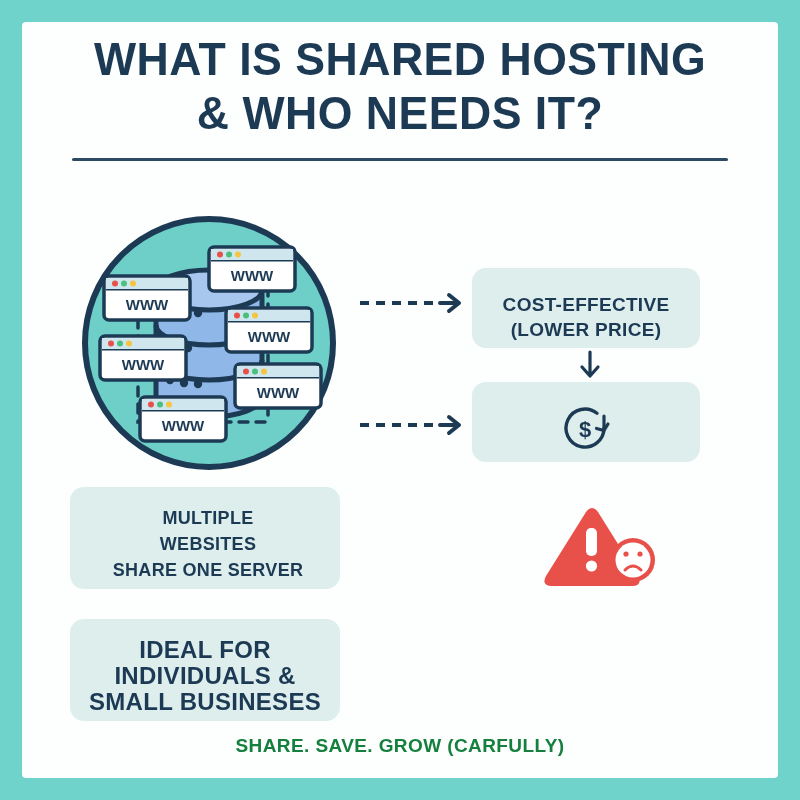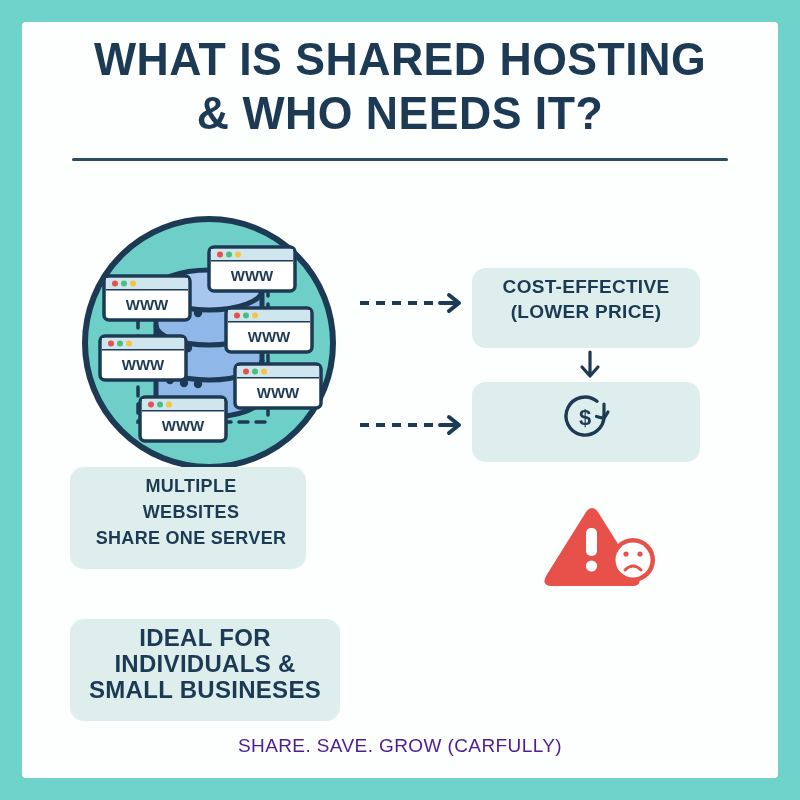--- a/index.html
+++ b/index.html
@@ -65,39 +65,39 @@
     width: 262px;
     height: 262px;
   }
 
   
   .card {
     position: absolute;
     background: #ddeeed;
     border-radius: 14px;
     display: flex;
-    align-items: flex-start;
+    align-items: flex-end;
     justify-content: center;
     text-align: center;
     padding: 6px 10px;
   }
   .card-text {
     font-family: "Liberation Sans", sans-serif;
     font-weight: bold;
     color: #1d3a55;
     letter-spacing: 0.3px;
     white-space: pre-line;
   }
 
   #card-cost      { left: 450px; top: 246px; width: 228px; height: 80px; }
   #card-cost .card-text   { font-size: 19px; line-height: 25px; }
 
   #card-money     { left: 450px; top: 360px; width: 228px; height: 80px; }
 
-  #card-multiple  { left: 48px;  top: 445px; width: 236px; height: 102px; padding-left: 16px; }
+  #card-multiple  { left: 48px;  top: 465px; width: 270px; height: 102px; padding-left: 16px; }
   #card-multiple .card-text { font-size: 18px; line-height: 26px; }
 
   #card-ideal     { left: 48px;  top: 597px; width: 270px; height: 102px; }
   #card-ideal .card-text    { font-size: 24px; line-height: 26px; }
 
   #card-downsides { left: 440px; top: 572px; width: 274px; height: 118px; }
   #card-downsides .card-text{ font-size: 17.5px; line-height: 24px; }
 
   
   .dashed-arrow { position: absolute; }
@@ -117,24 +117,24 @@
   
   #footer {
     position: absolute;
     left: 0;
     top: 713px;
     width: 756px;
     text-align: center;
   }
   #footer-text {
     font-family: "Liberation Sans", sans-serif;
-    font-weight: normal;
+    font-weight: bold;
     font-size: 19px;
     letter-spacing: 0.4px;
-    color: #4c1d95;
+    color: #15803d;
   }
 </style>
 </head>
 <body>
 
 <div id="root">
   <div id="panel">
 
     <div id="header">
       <div class="title-line">WHAT IS SHARED HOSTING</div>

